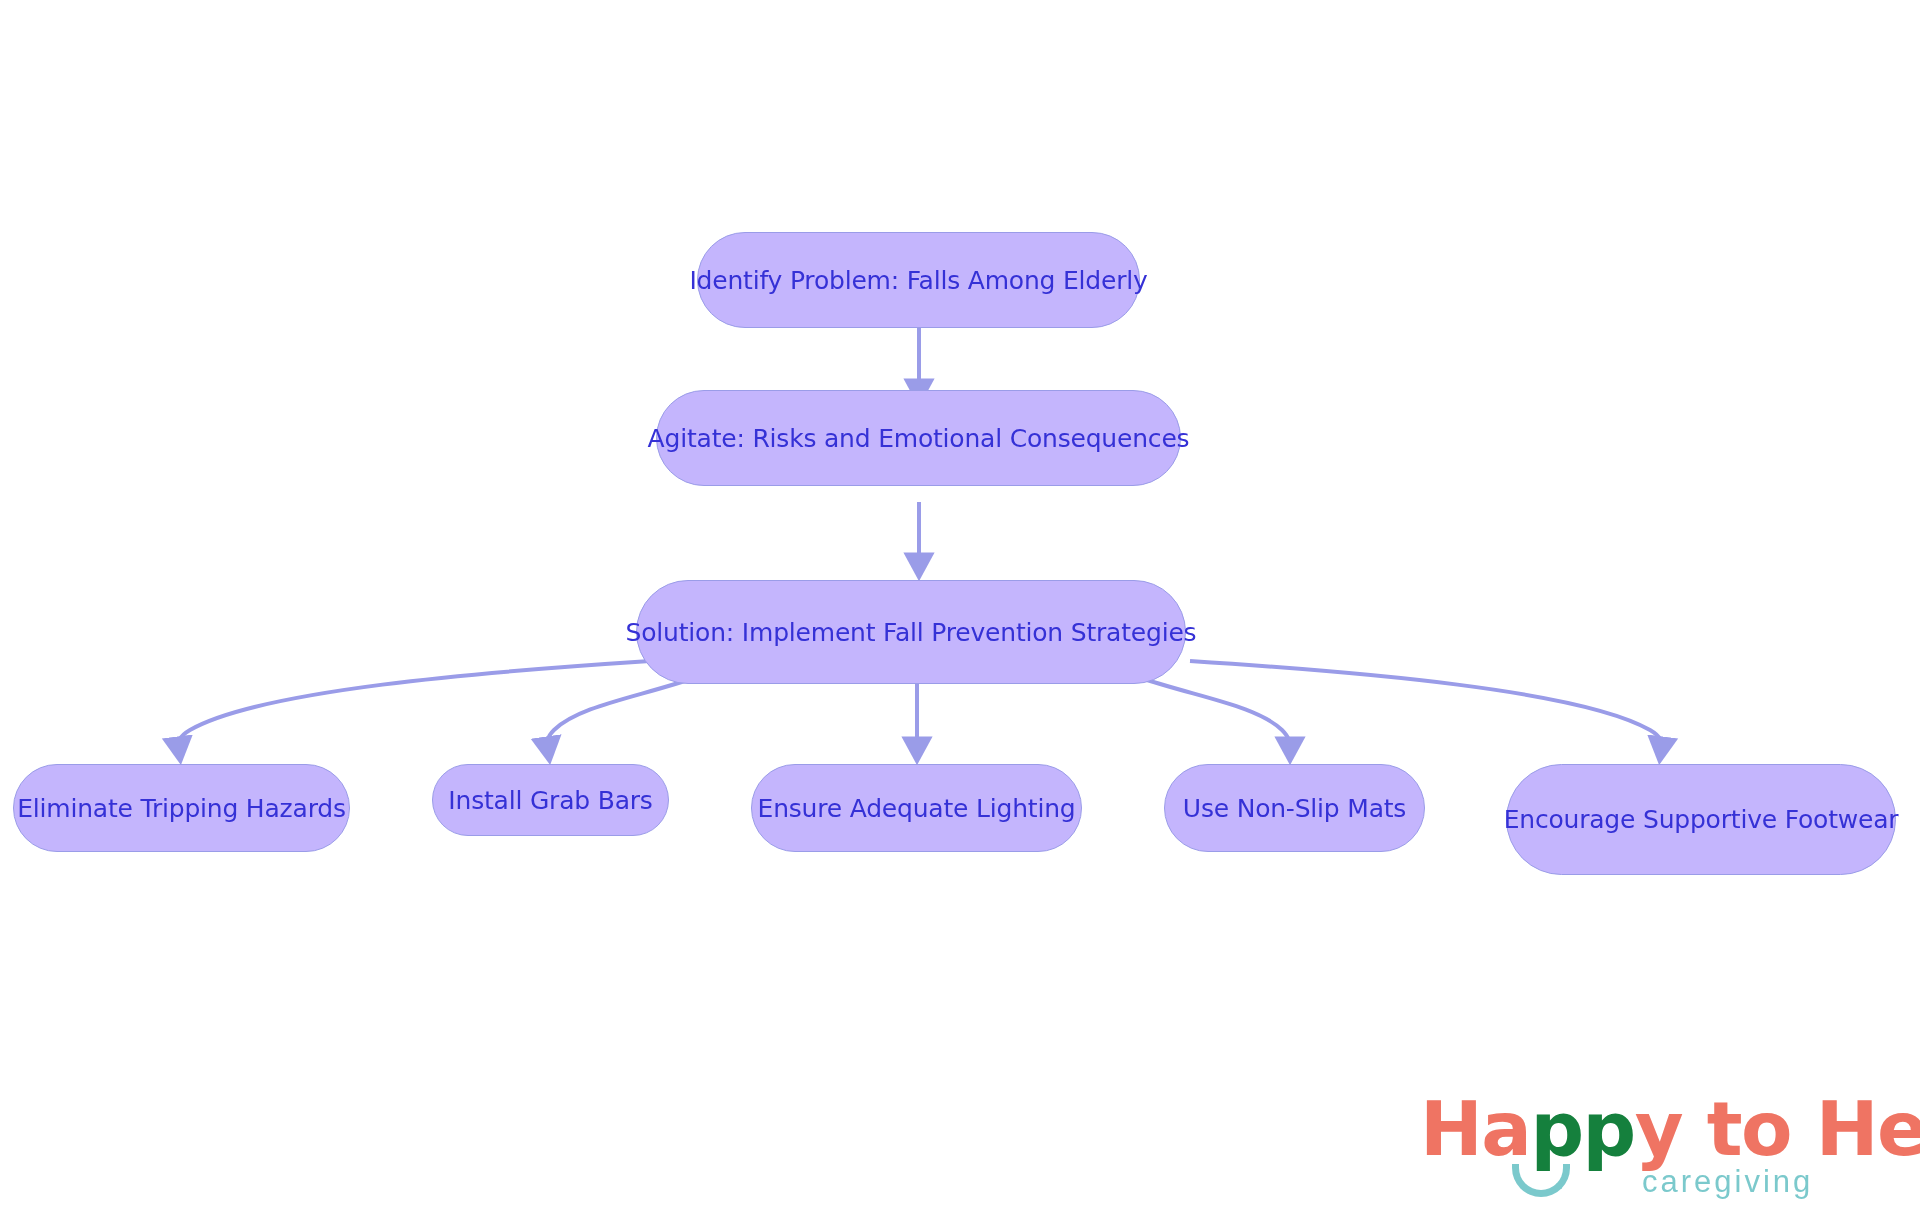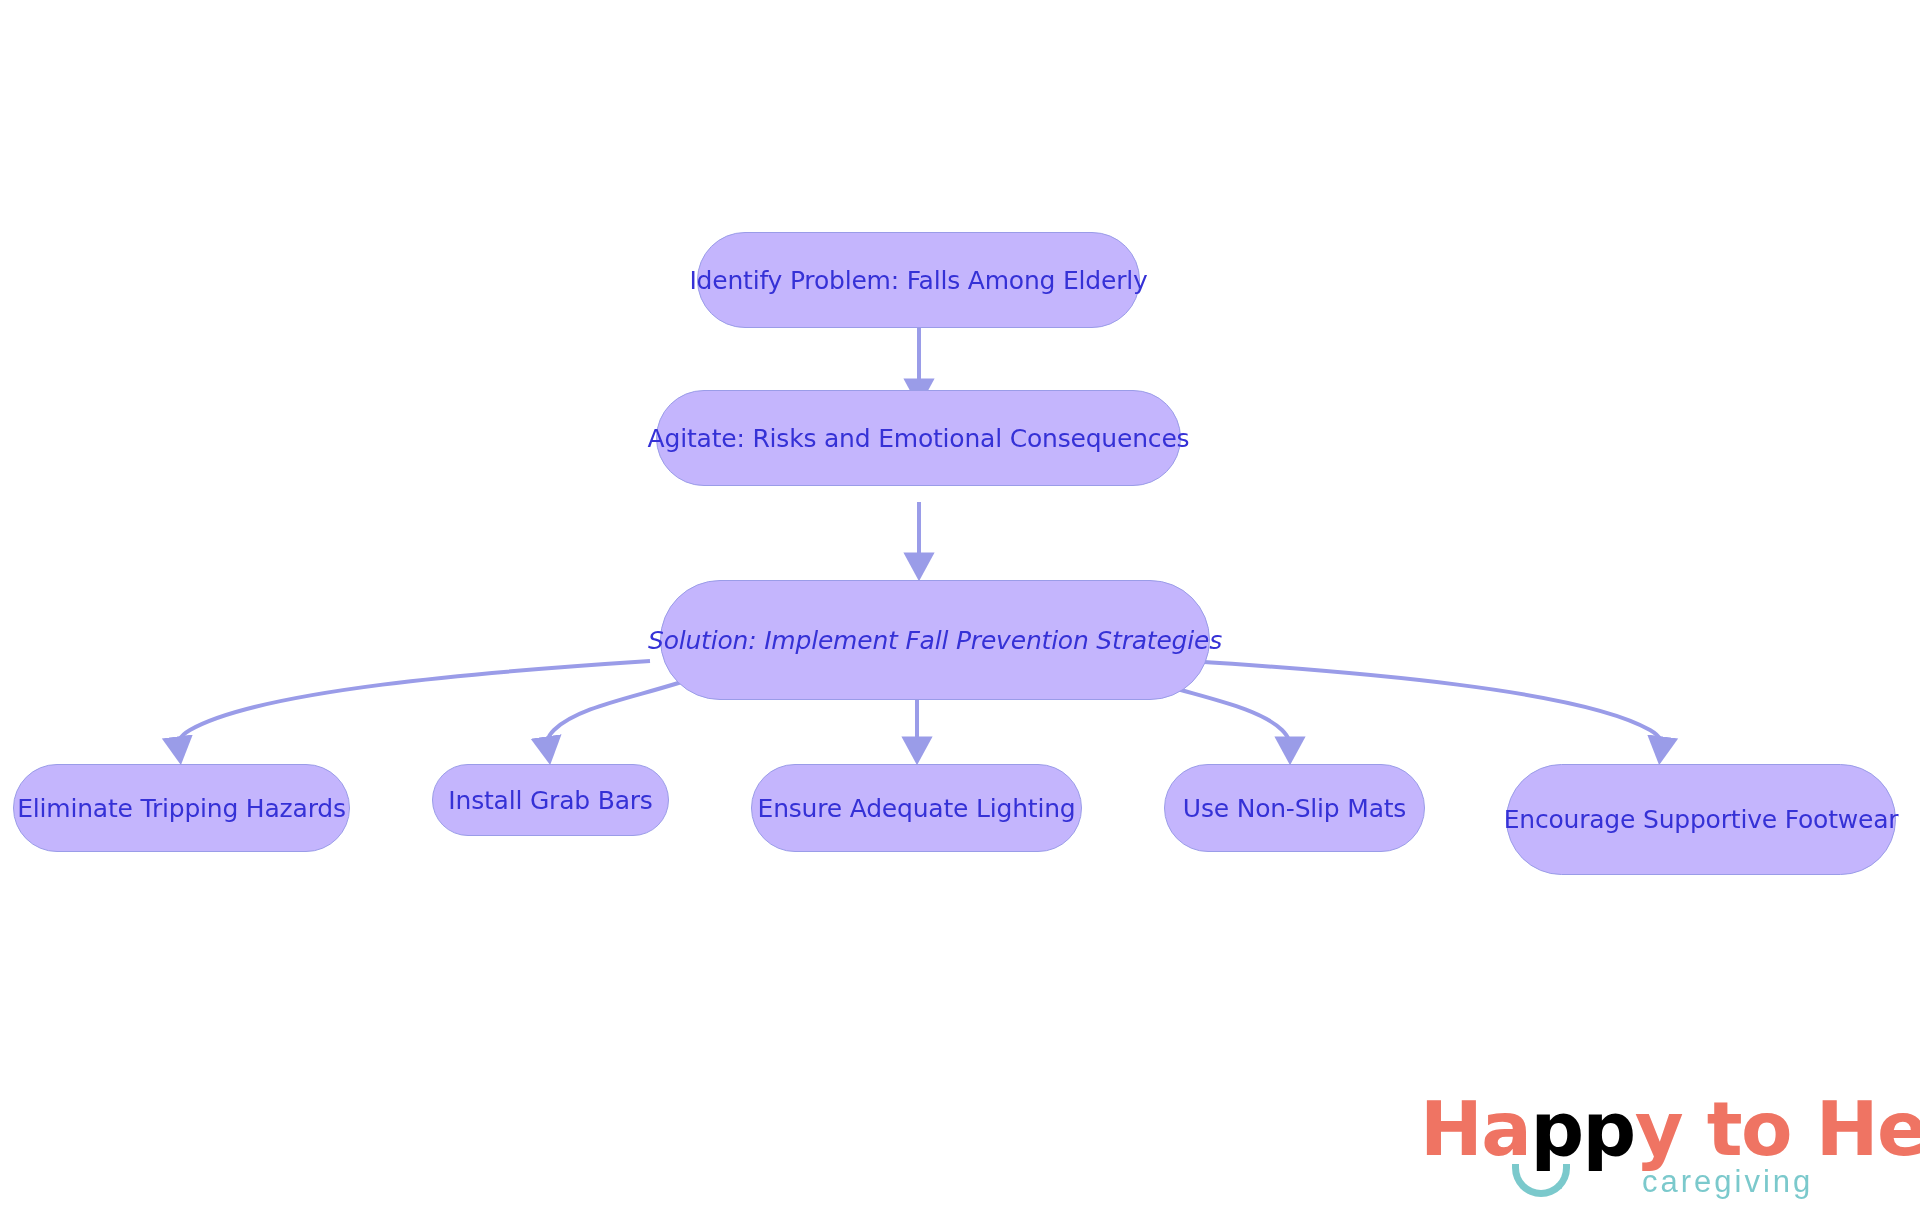--- a/index.html
+++ b/index.html
@@ -49,21 +49,21 @@
     cursor: pointer;
   }
 
   .node-label {
     pointer-events: none;
   }
 
   
   #node-problem   { left: 697px;  top: 232px; width: 443px; height: 96px; }
   #node-agitate   { left: 656px;  top: 390px; width: 525px; height: 96px; }
-  #node-solution  { left: 660px;  top: 580px; width: 550px; height: 120px; font-style: italic; }
+  #node-solution  { left: 636px;  top: 580px; width: 550px; height: 104px; }
 
   #node-hazards   { left: 13px;   top: 764px; width: 337px; height: 88px; }
   #node-grabbars  { left: 432px;  top: 764px; width: 237px; height: 72px; }
   #node-lighting  { left: 751px;  top: 764px; width: 331px; height: 88px; }
   #node-mats      { left: 1164px; top: 764px; width: 261px; height: 88px; }
   #node-footwear  { left: 1506px; top: 764px; width: 390px; height: 111px; }
 
   
   #logo {
     position: absolute;
@@ -77,21 +77,21 @@
     left: 0;
     top: 0;
     font-family: "DejaVu Sans", "Liberation Sans", sans-serif;
     font-size: 75px;
     font-weight: bold;
     letter-spacing: -1.5px;
     line-height: 1;
     white-space: nowrap;
   }
   .logo-coral { color: #ef7463; }
-  .logo-teal  { color: #000000; }
+  .logo-teal  { color: #15803d; }
   .logo-sub {
     position: absolute;
     left: 222px;
     top: 72px;
     font-family: Liberation Sans, sans-serif;
     font-size: 31px;
     font-weight: 400;
     letter-spacing: 3px;
     color: #7bc9cc;
     white-space: nowrap;

